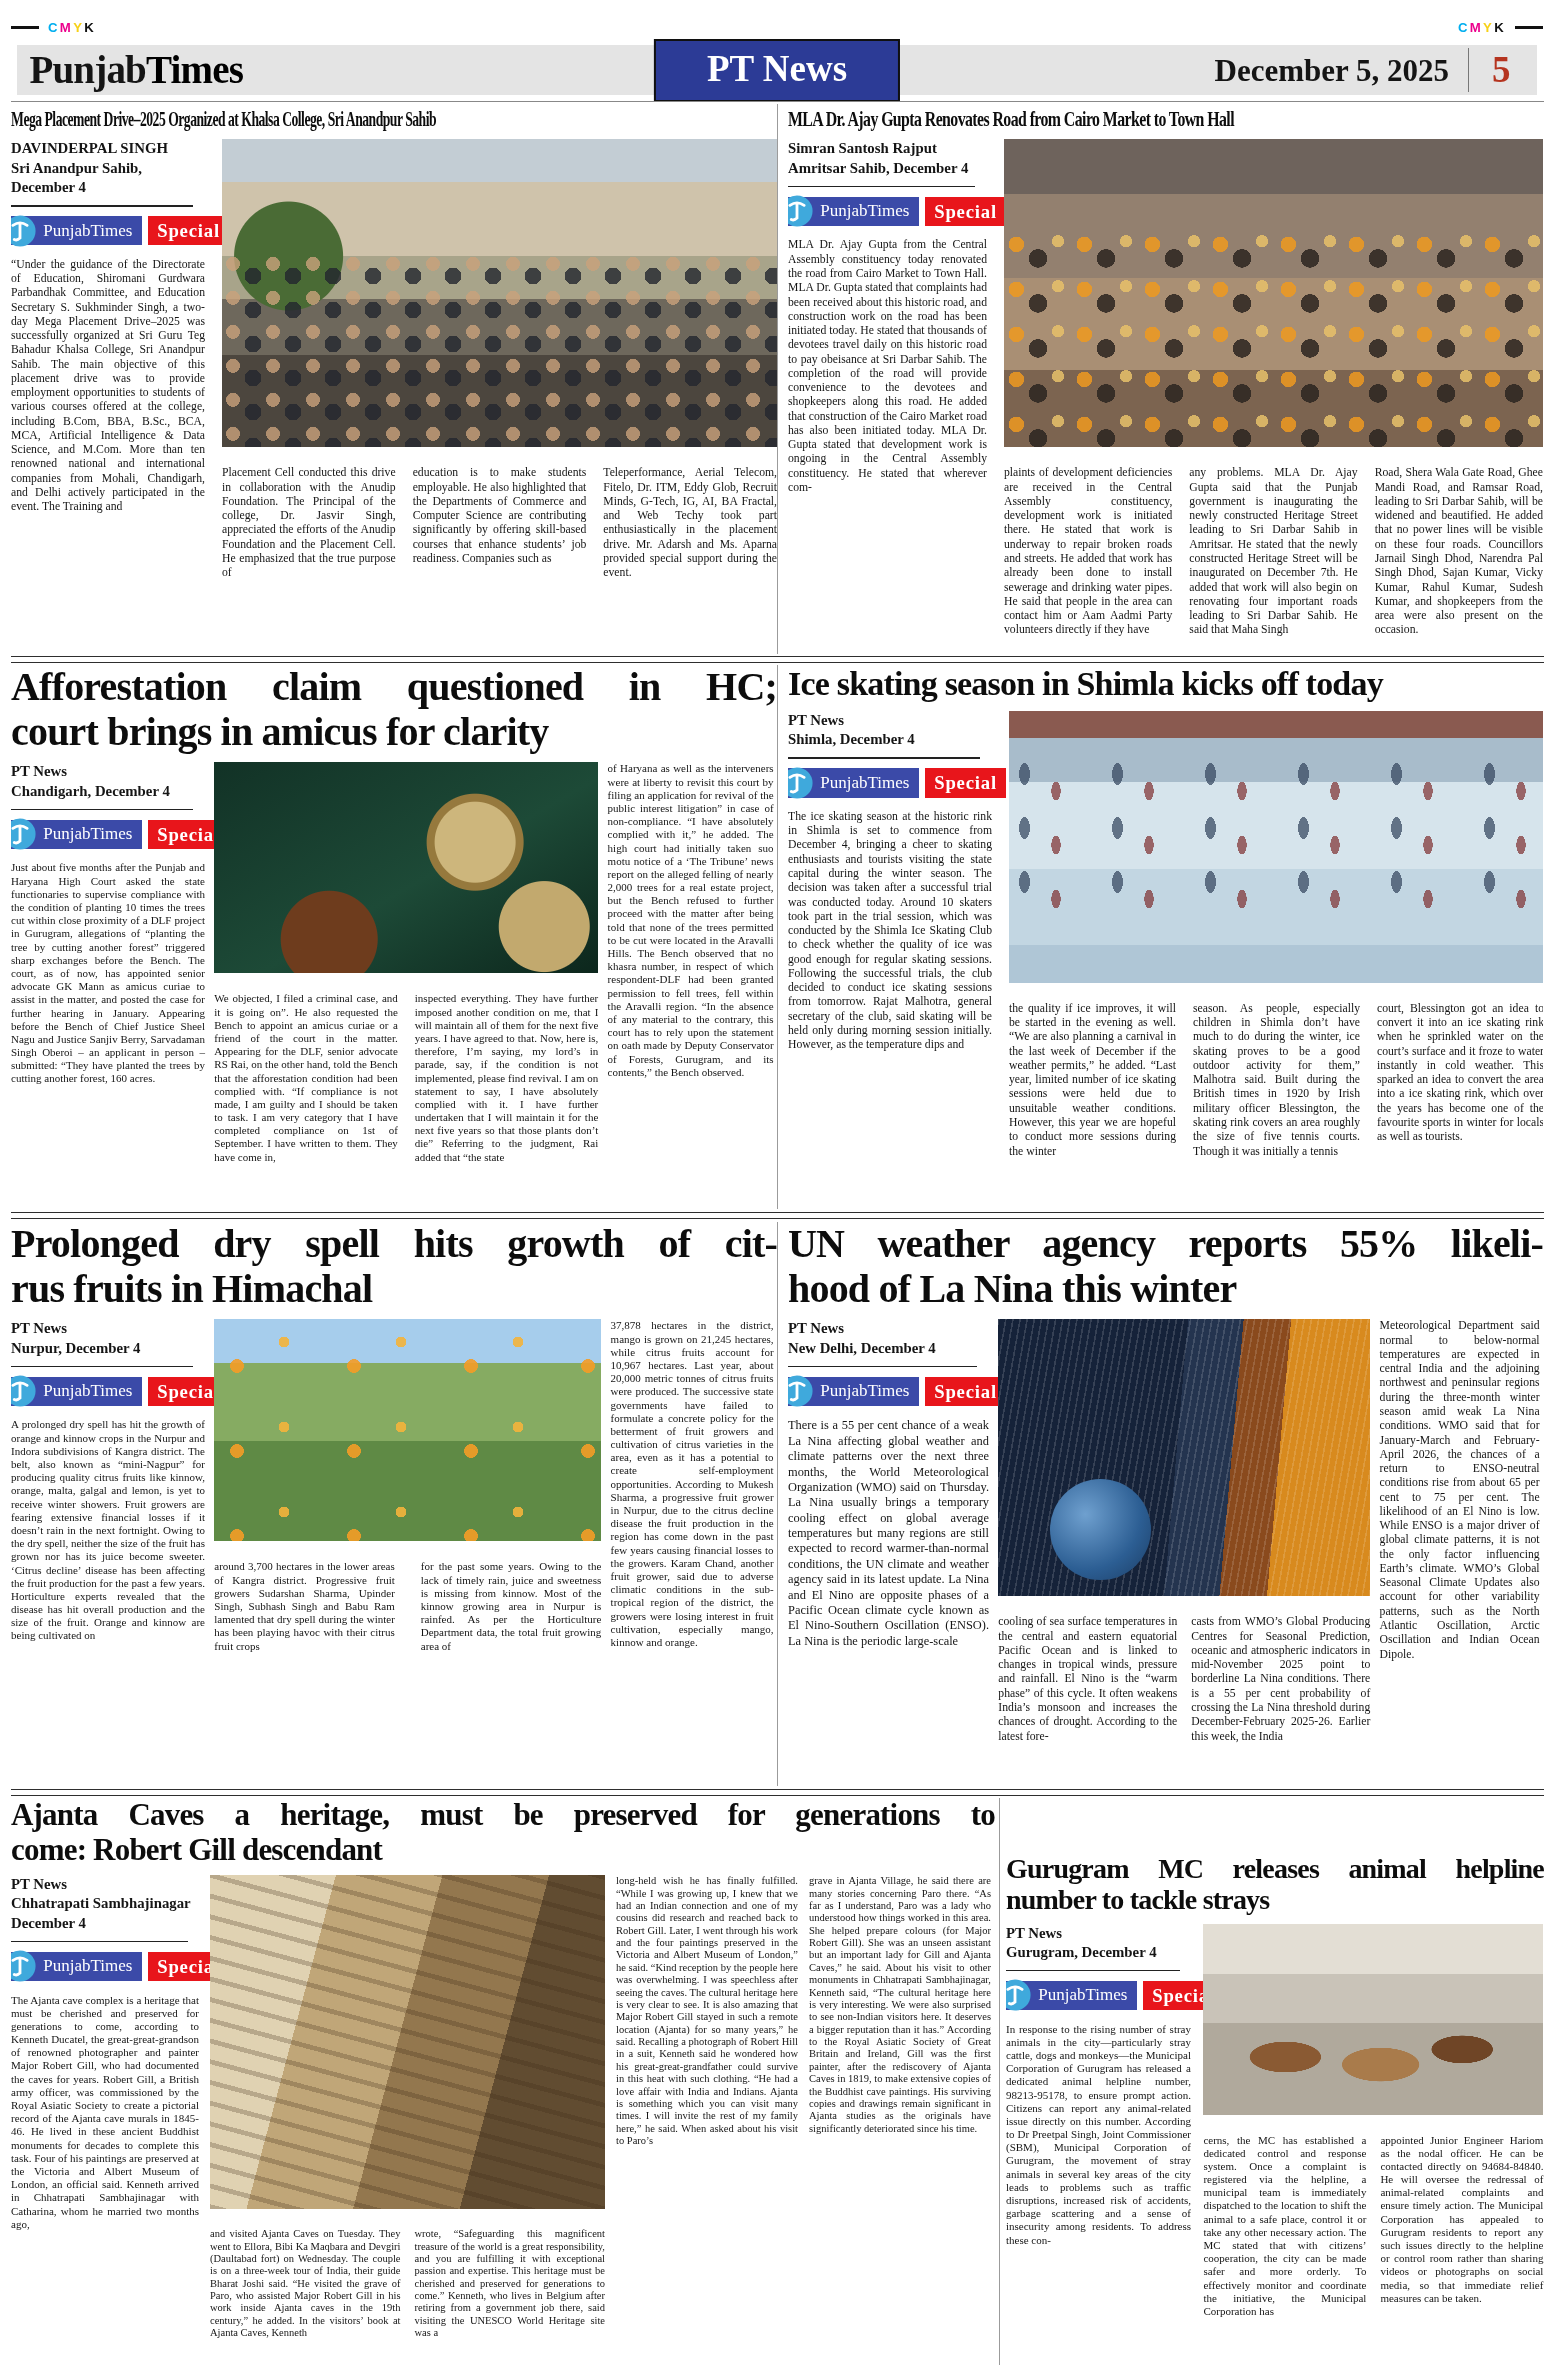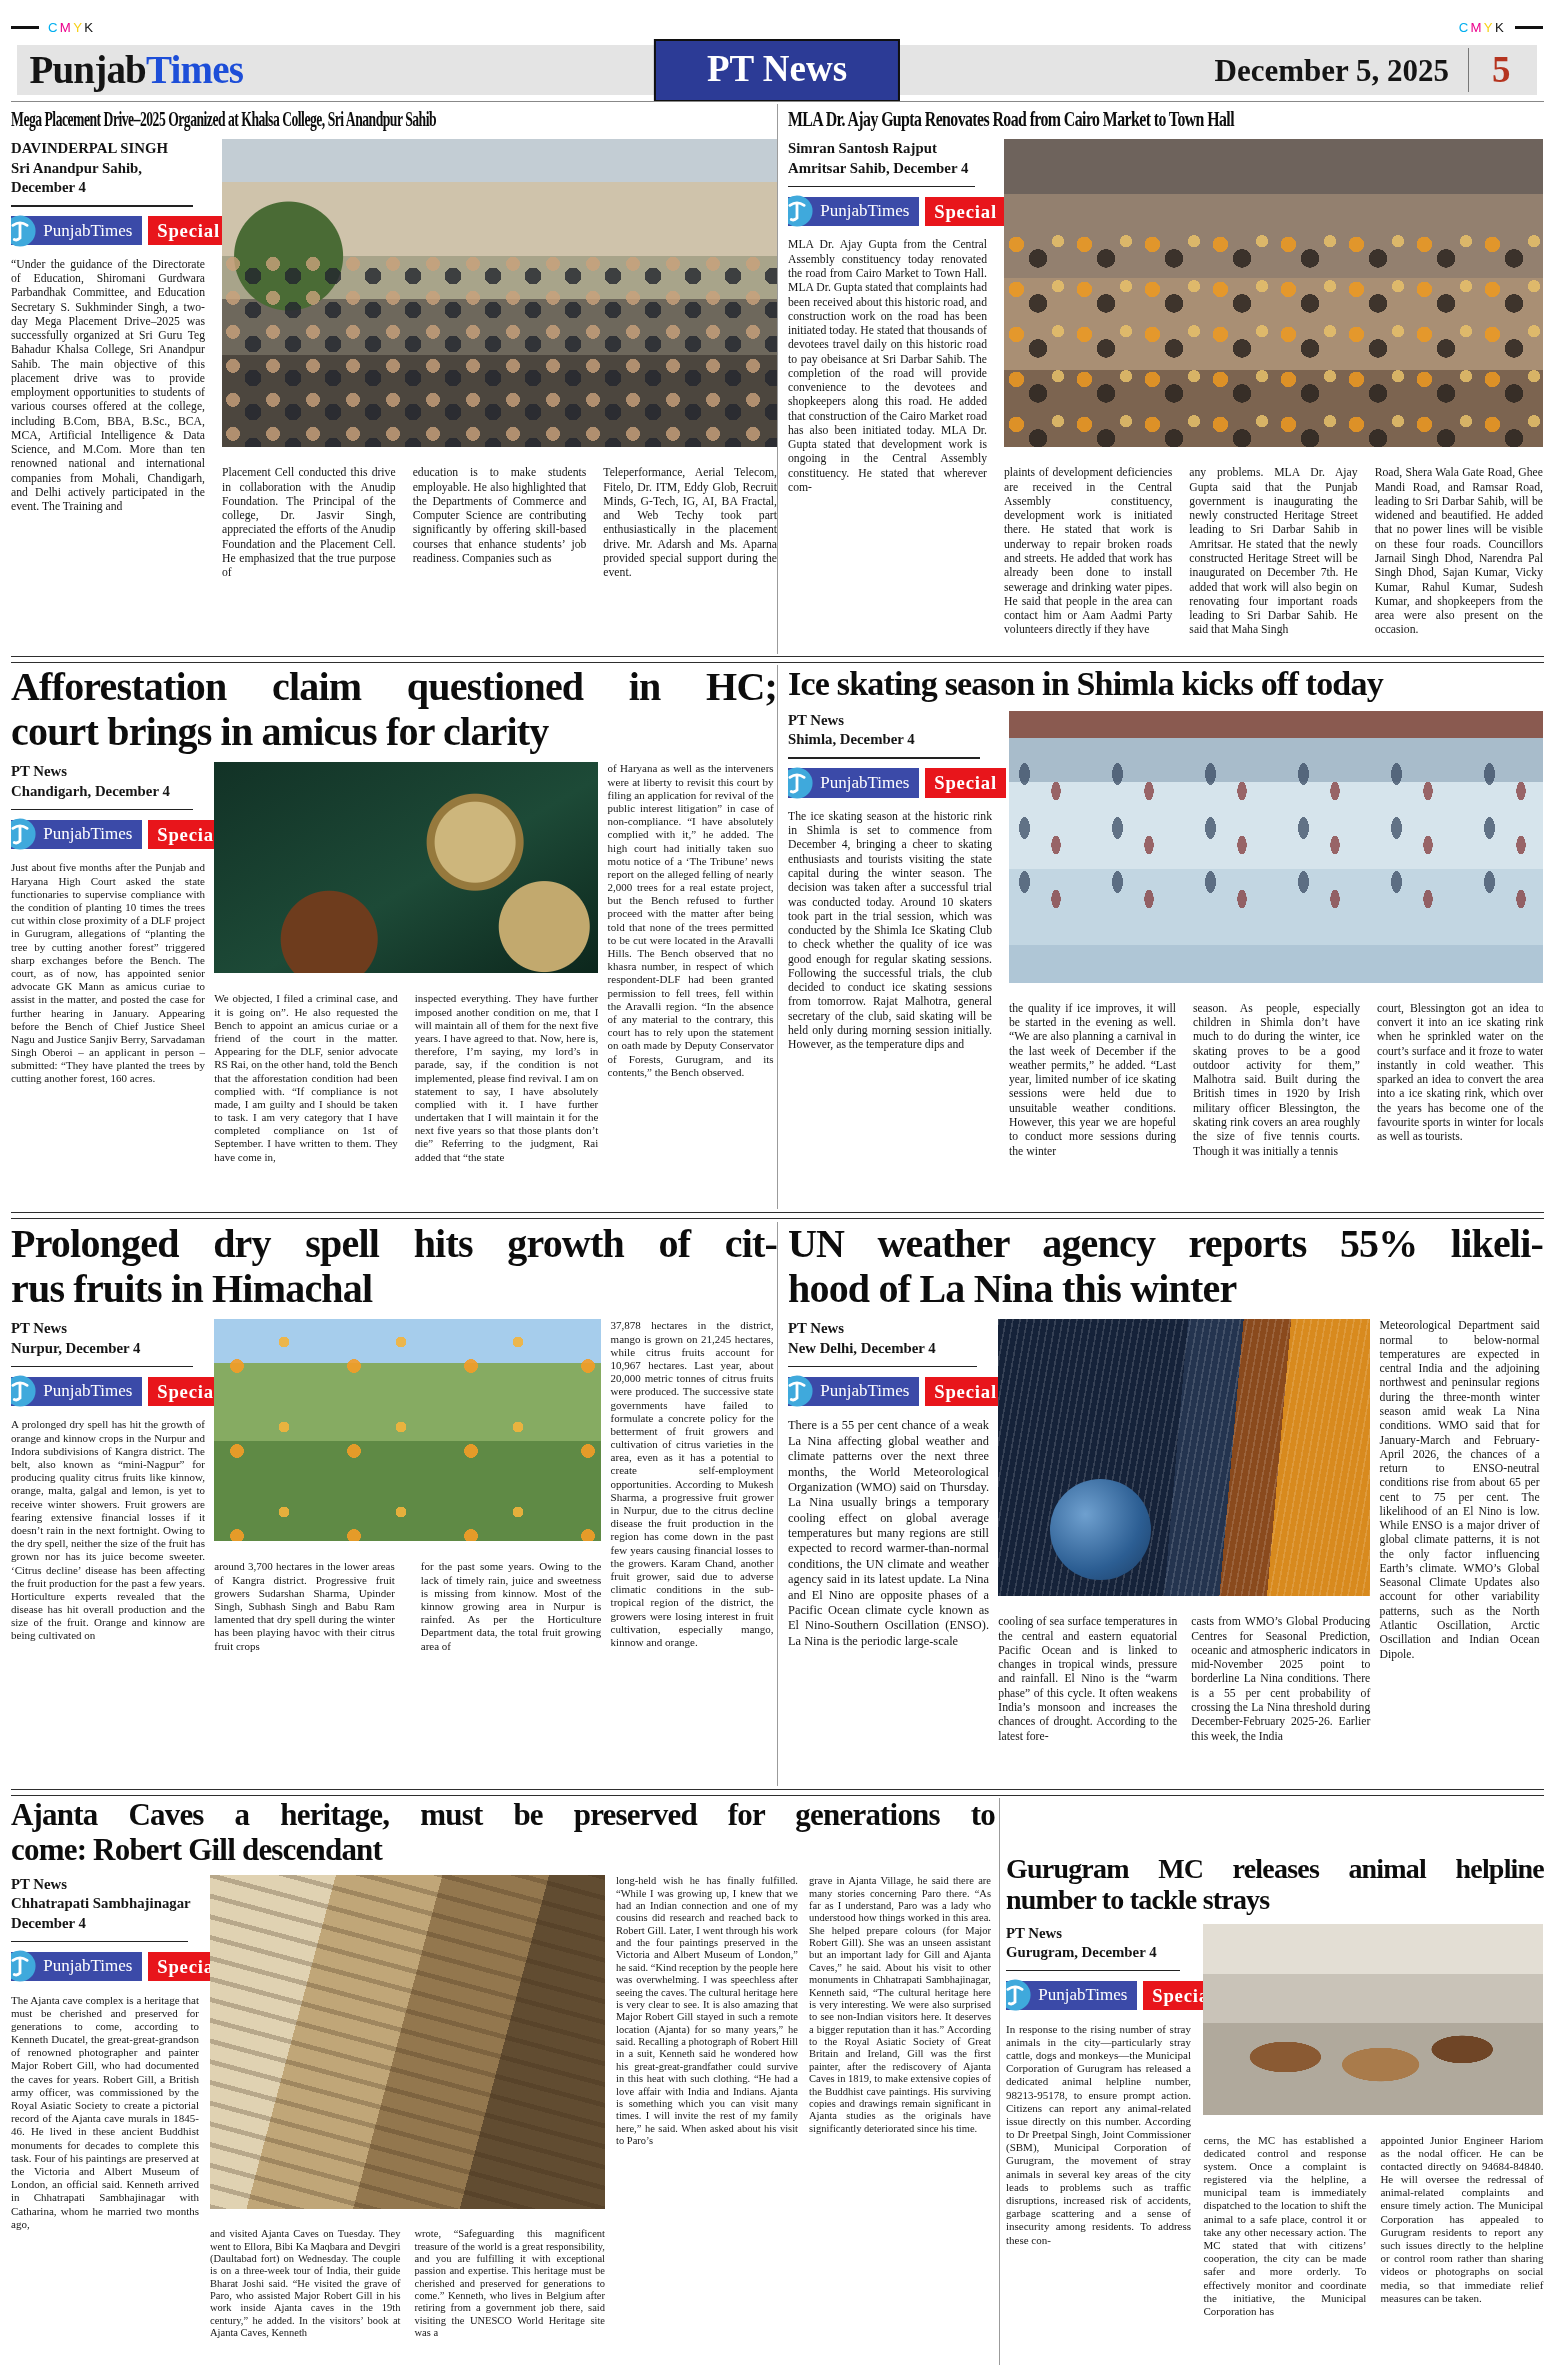--- a/index.html
+++ b/index.html
@@ -1,26 +1,26 @@
 <!DOCTYPE html>
 <html style="font-size:12.4px"><head>
 <meta charset="utf-8">
 <style>
   html,body{margin:0;padding:0;background:#fff;}
   .page{position:relative;width:1554px;height:2377px;background:#fff;
         font-family:"Liberation Serif",serif;color:#151515;overflow:hidden;}
 
   
   .cmyk{position:absolute;top:20px;font-family:"Liberation Sans",sans-serif;
-        font-weight:400;font-size:13.2px;letter-spacing:2.3px;}
+        font-weight:700;font-size:13.2px;letter-spacing:2.3px;}
   .cmyk .c{color:#00aeef}.cmyk .m{color:#ec008c}.cmyk .y{color:#f7d117}.cmyk .k{color:#111}
   .reg{position:absolute;background:#111;}
   .masthead{position:absolute;left:17px;top:45px;width:1520px;height:50px;background:#e4e4e4;}
   .brand{position:absolute;left:12.4px;top:1.6px;font-size:39px;font-weight:700;letter-spacing:-0.8px;}
-  .brand .red{color:#1d4ed8;}
+  .brand .red{color:#000000;}
   .banner{position:absolute;left:50%;transform:translateX(-50%);top:-6.2px;height:59px;
           background:#2c3b96;border:2.3px solid #101010;color:#fff;font-size:37px;font-weight:700;
           line-height:56px;padding:0 51px;}
   .mdate{position:absolute;right:88px;top:7.8px;font-size:31px;font-weight:700;}
   .mpage{position:absolute;right:26.4px;top:3.1px;font-size:37px;font-weight:700;color:#b5341f;
          border-left:1.6px solid #777;padding-left:23px;height:44px;line-height:44px;}
 
   
   .vrule{position:absolute;width:0.8px;background:#9b9b9b;}
   .drule{position:absolute;left:11px;width:1533px;height:4.7px;

